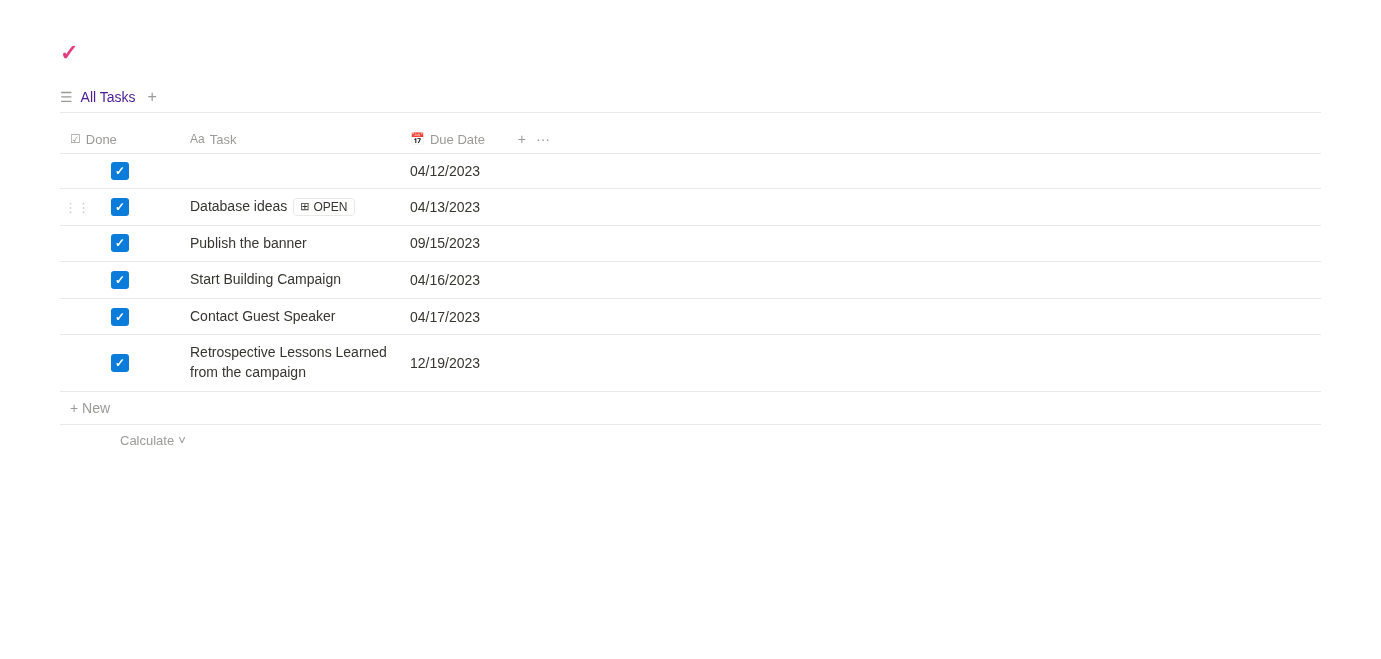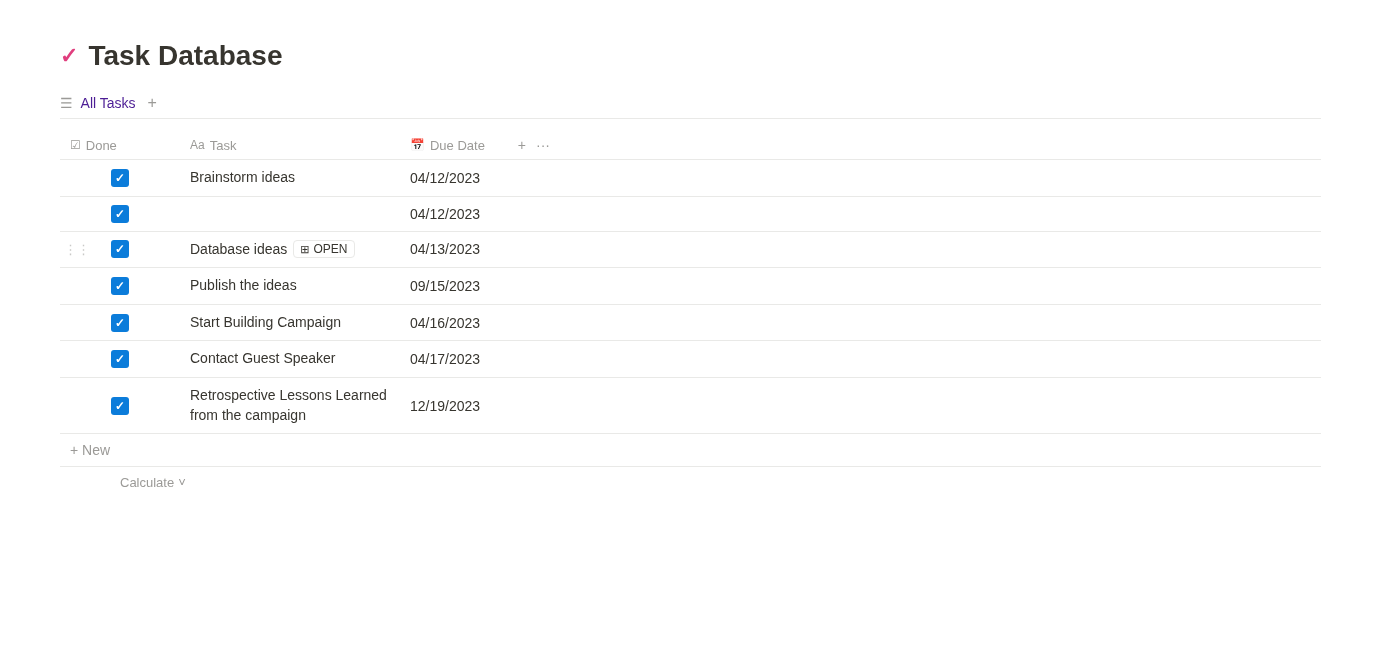--- a/index.html
+++ b/index.html
@@ -177,21 +177,20 @@
       flex-wrap: nowrap;
     }
   </style>
 </head>
 <body>
 
 <div class="page-wrapper">
 
   <div class="page-title-row">
     <span class="title-checkmark">✓</span>
-    <h1 class="page-title">Task Database</h1>
   </div>
 
   <div class="view-bar">
     <span class="view-bar-icon">☰</span>
     <span class="view-bar-label">All Tasks</span>
     <span class="view-bar-add">+</span>
   </div>
 
   <div class="table-container">
     <table>
@@ -217,32 +216,20 @@
                 <span class="th-action-btn">+</span>
                 <span class="th-action-btn">···</span>
               </span>
             </div>
           </th>
           <th></th>
         </tr>
       </thead>
       <tbody>
 
-        <tr>
-          <td class="done-cell">
-            <span class="checkbox"></span>
-          </td>
-          <td class="task-cell">
-            <span class="task-name">Brainstorm ideas</span>
-          </td>
-          <td class="date-cell">
-            <span>04/12/2023</span>
-          </td>
-          <td></td>
-        </tr>
 
         <tr>
           <td class="done-cell">
             <span class="checkbox"></span>
           </td>
           <td class="task-cell">
             <span class="task-name"></span>
           </td>
           <td class="date-cell">
             <span>04/12/2023</span>
@@ -268,21 +255,21 @@
             <span>04/13/2023</span>
           </td>
           <td></td>
         </tr>
 
         <tr>
           <td class="done-cell">
             <span class="checkbox"></span>
           </td>
           <td class="task-cell">
-            <span class="task-name">Publish the ideas</span>
+            <span class="task-name">Publish the banner</span>
           </td>
           <td class="date-cell">
             <span>09/15/2023</span>
           </td>
           <td></td>
         </tr>
 
         <tr>
           <td class="done-cell">
             <span class="checkbox"></span>

